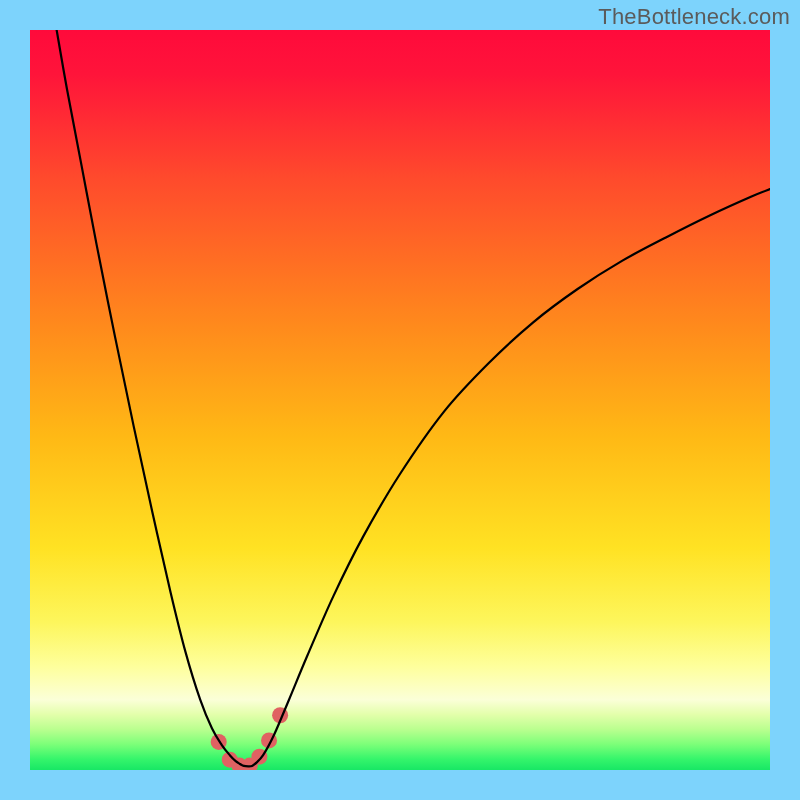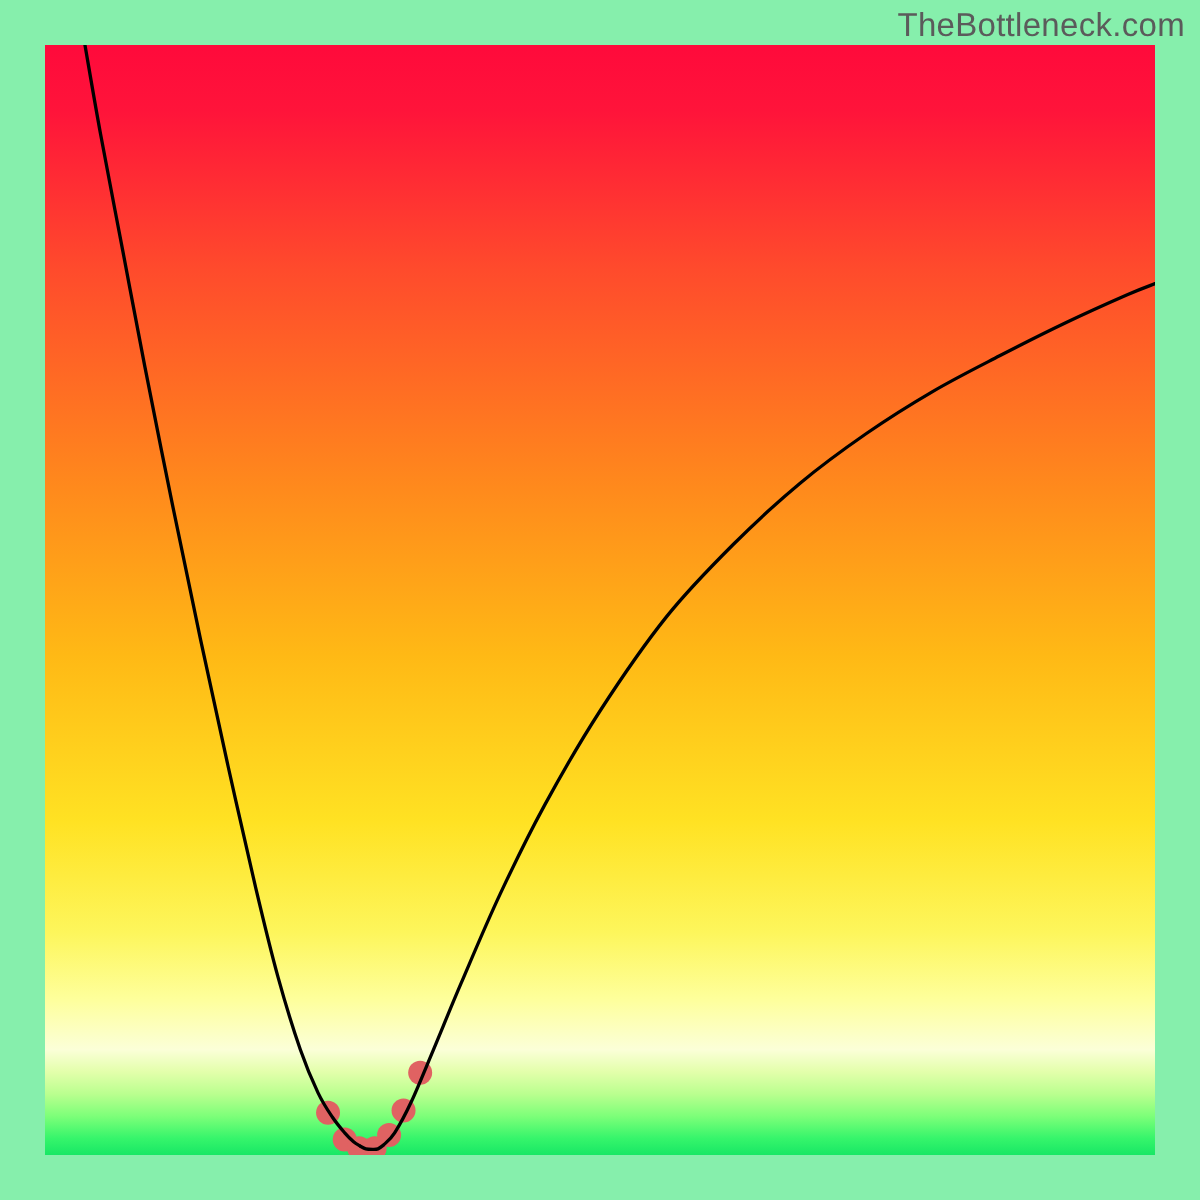--- a/index.html
+++ b/index.html
@@ -10,21 +10,21 @@
     background: #000;
     overflow: hidden;
     font-family: Arial, Helvetica, sans-serif;
   }
   .frame {
     position: absolute;
     left: 0;
     top: 0;
     width: 800px;
     height: 800px;
-    background: #86efac;
+    background: #7dd3fc;
   }
   .watermark {
     position: absolute;
     top: 4px;
     right: 10px;
     color: #5b5b5b;
     font-size: 22px;
     font-weight: 400;
     letter-spacing: 0.2px;
     z-index: 10;

